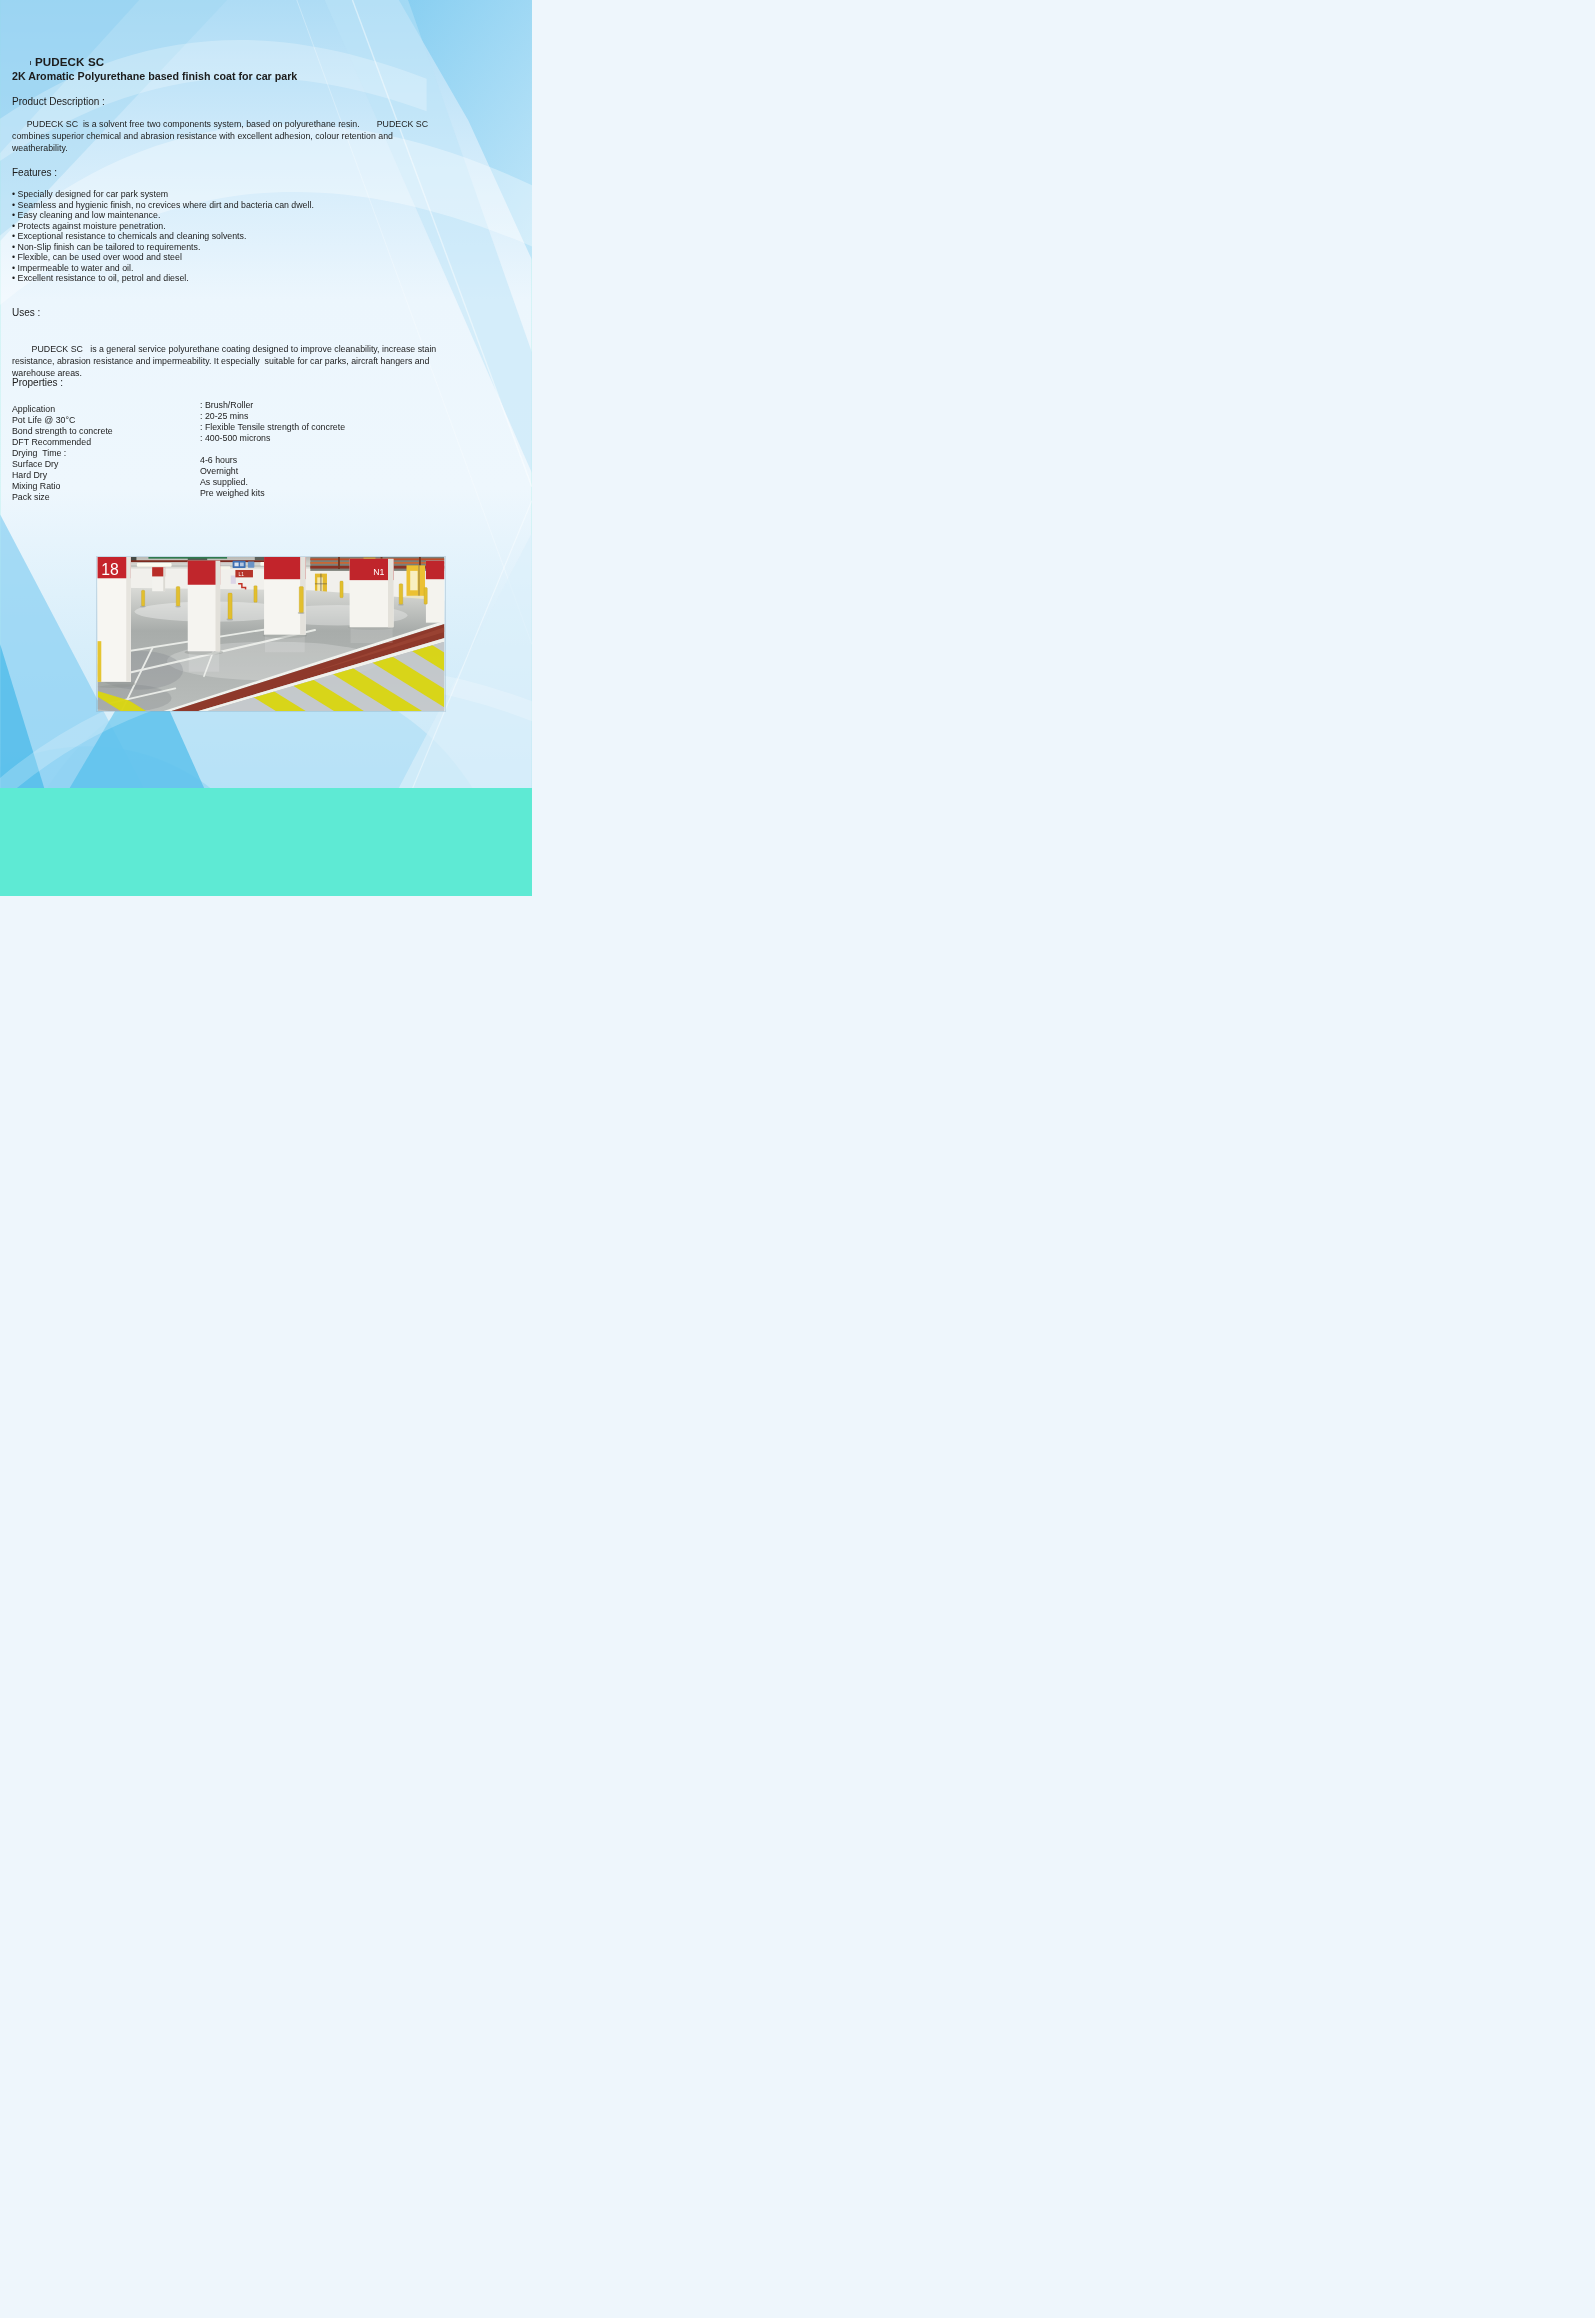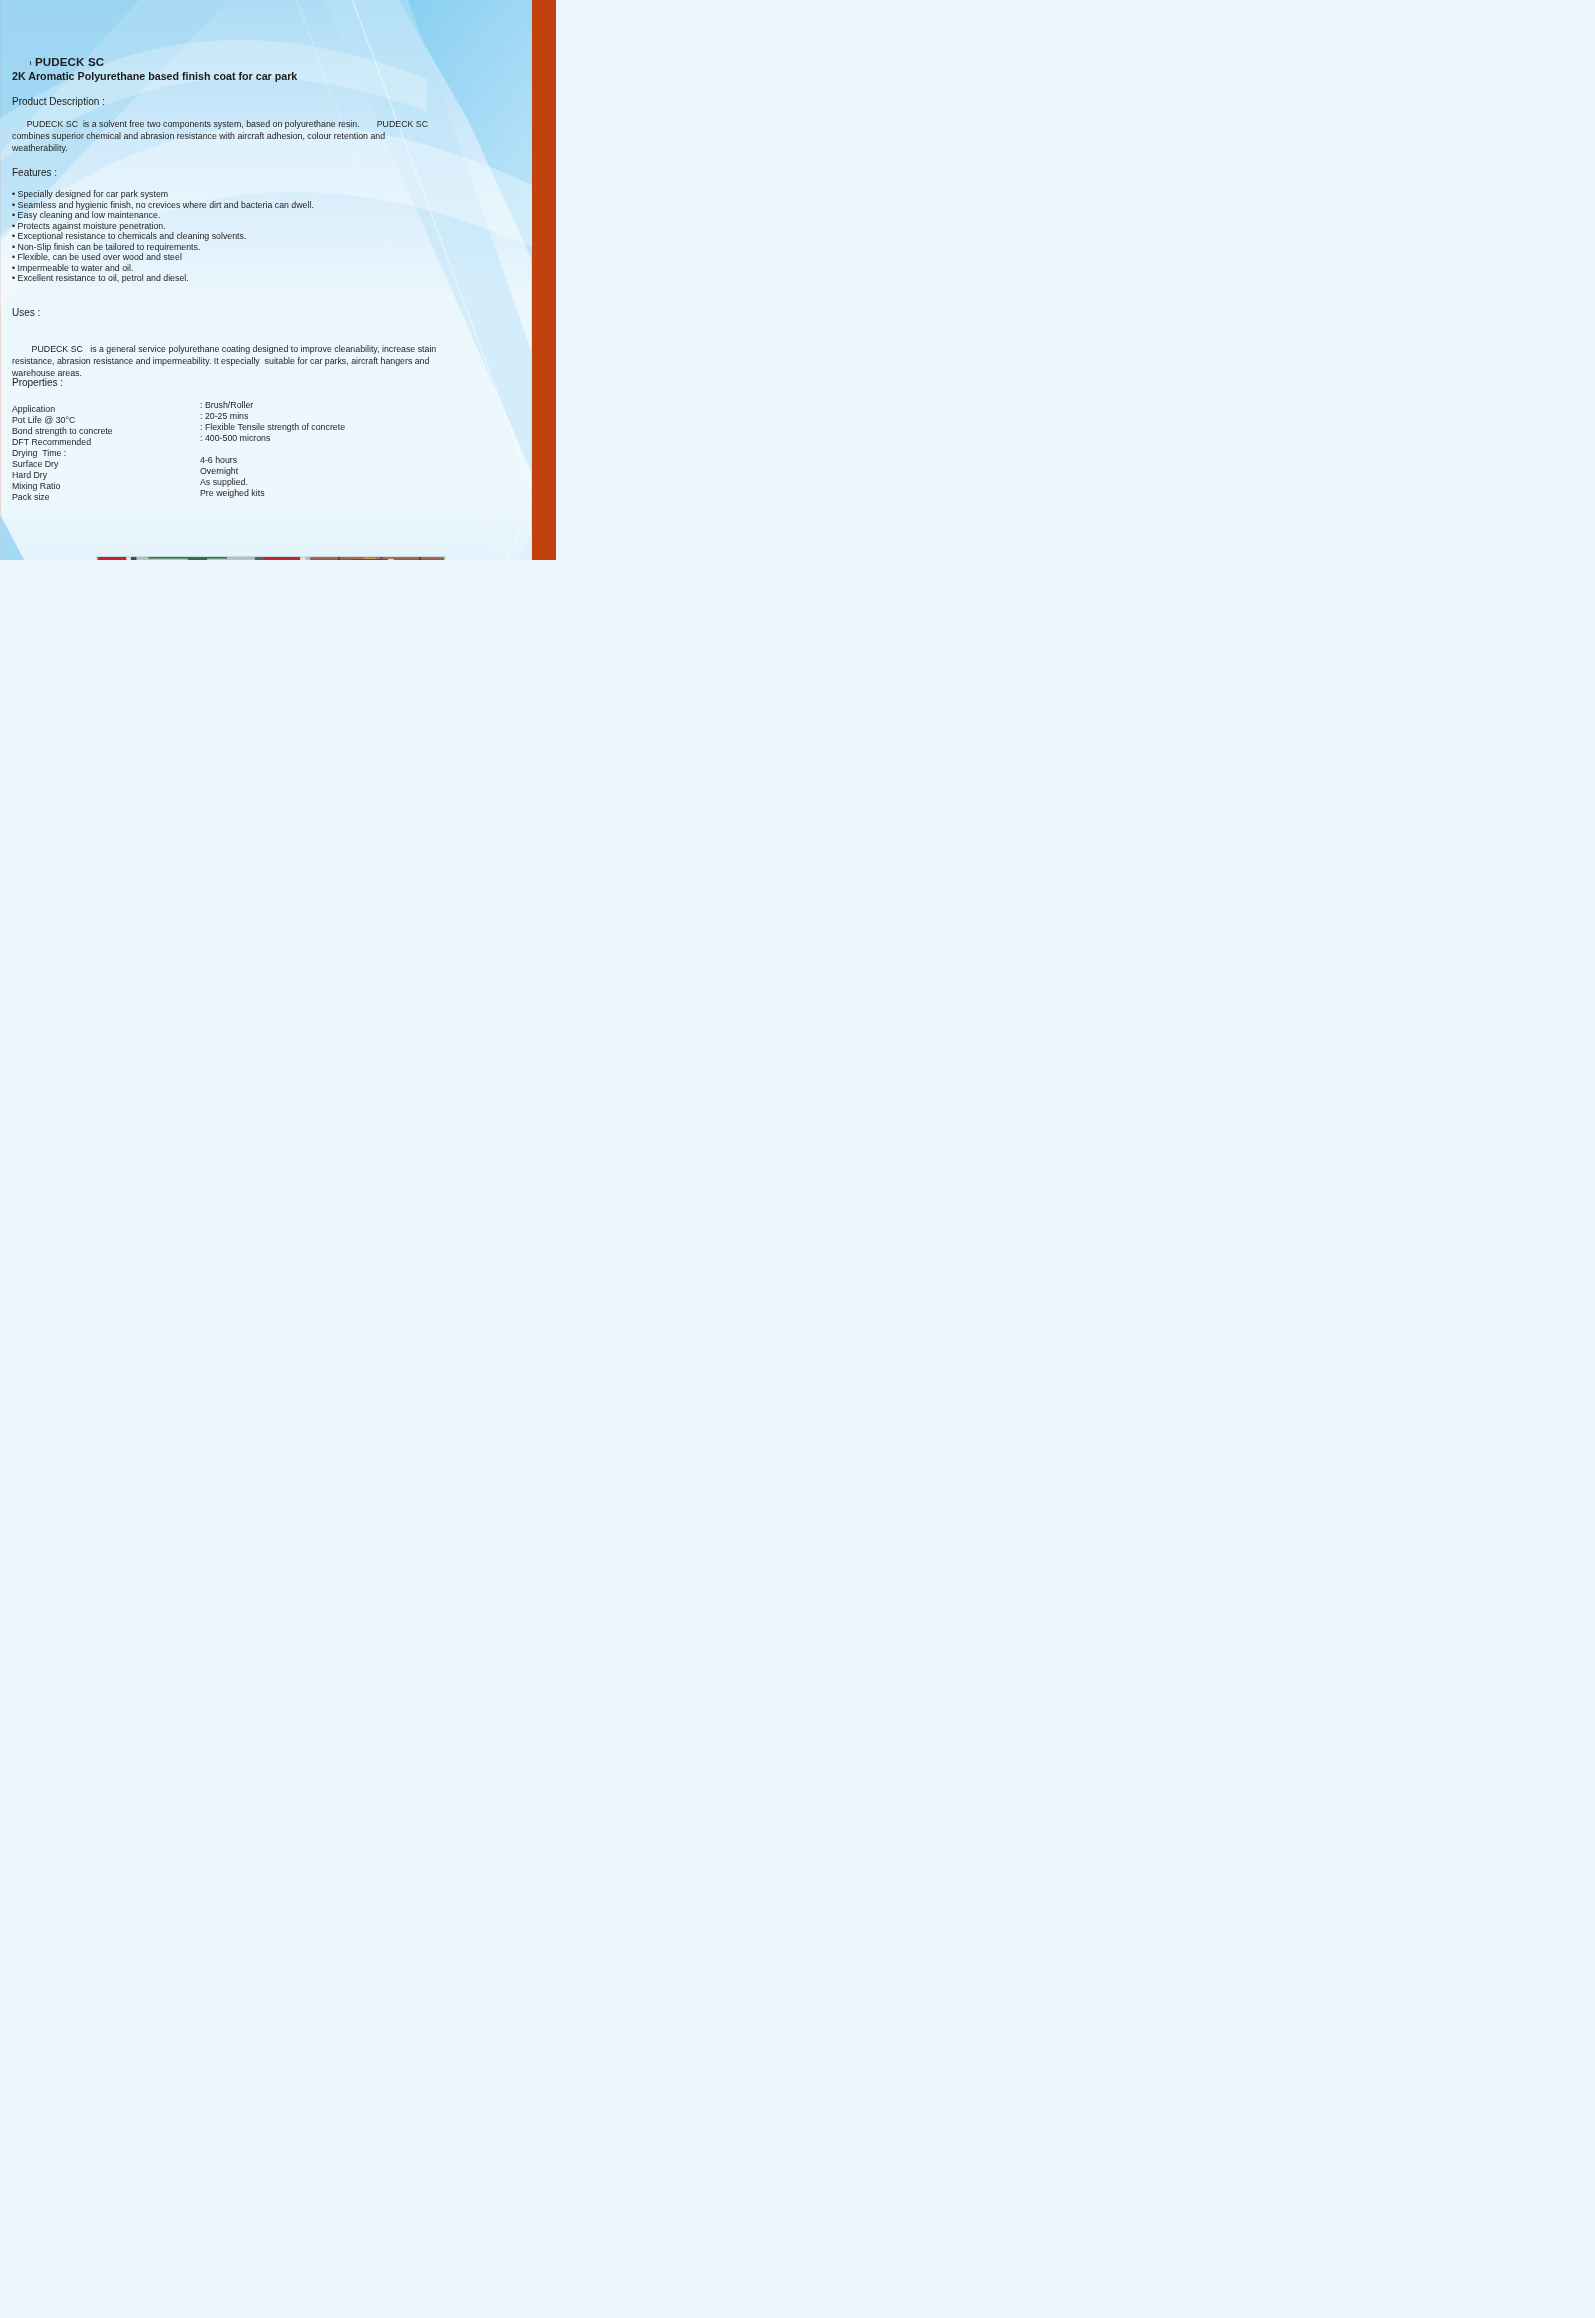--- a/index.html
+++ b/index.html
@@ -1,23 +1,22 @@
 <!DOCTYPE html>
 <html style="font-size:7.4px"><head>
 <meta charset="utf-8">
 <style>
   html,body{margin:0;padding:0;background:#eef6fc;}
   .page{
     position:relative;
-    width:532px;height:560px;
+    width:532px;height:896px;
     overflow:hidden;
     font-family:"Liberation Sans","DejaVu Sans",sans-serif;
     color:#1c1c1c;
-    background:#c2410c;
-    padding-left:24px;
+    background:#5eead4;
   }
   .bg{position:absolute;inset:0;z-index:0;}
   .content{position:absolute;inset:0;z-index:1;}
   .abs{position:absolute;}
   .title{font-size:11.6px;font-weight:700;letter-spacing:0.1px;}
   .subtitle{font-size:10.7px;font-weight:700;}
   .sec-h{font-size:10px;font-weight:400;}
   .body-text{font-size:8.8px;line-height:12px;white-space:pre-wrap;}
   .feature-item{font-size:8.8px;line-height:10.5px;list-style:none;}
   .feature-item::before{content:"\2022\00a0";}
@@ -73,21 +72,21 @@
 
   <div class="content">
 
     <span class="abs title-mark" style="left:30px;top:61px;"></span>
     <div class="abs title" style="left:35px;top:55px;">PUDECK SC</div>
     <div class="abs subtitle" style="left:12px;top:70px;">2K Aromatic Polyurethane based finish coat for car park</div>
 
     <div class="abs" style="left:12px;top:96px;width:510px;">
       <div class="sec-h">Product Description :</div>
       <div class="body-text" style="margin-top:10.7px;">      PUDECK SC  is a solvent free two components system, based on polyurethane resin.       PUDECK SC
-combines superior chemical and abrasion resistance with aircraft adhesion, colour retention and
+combines superior chemical and abrasion resistance with excellent adhesion, colour retention and
 weatherability.</div>
     </div>
 
     <div class="abs" style="left:12px;top:167px;width:510px;">
       <div class="sec-h">Features :</div>
       <ul class="features-list" style="margin-top:11px;">
         <li class="feature-item">Specially designed for car park system</li>
         <li class="feature-item">Seamless and hygienic finish, no crevices where dirt and bacteria can dwell.</li>
         <li class="feature-item">Easy cleaning and low maintenance.</li>
         <li class="feature-item">Protects against moisture penetration.</li>

